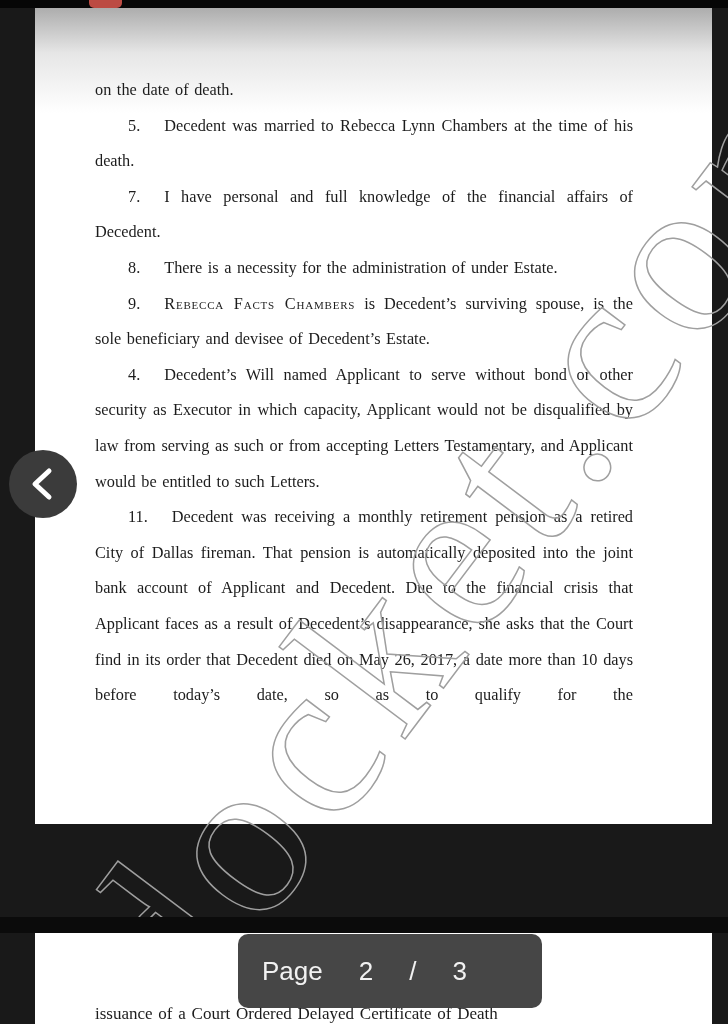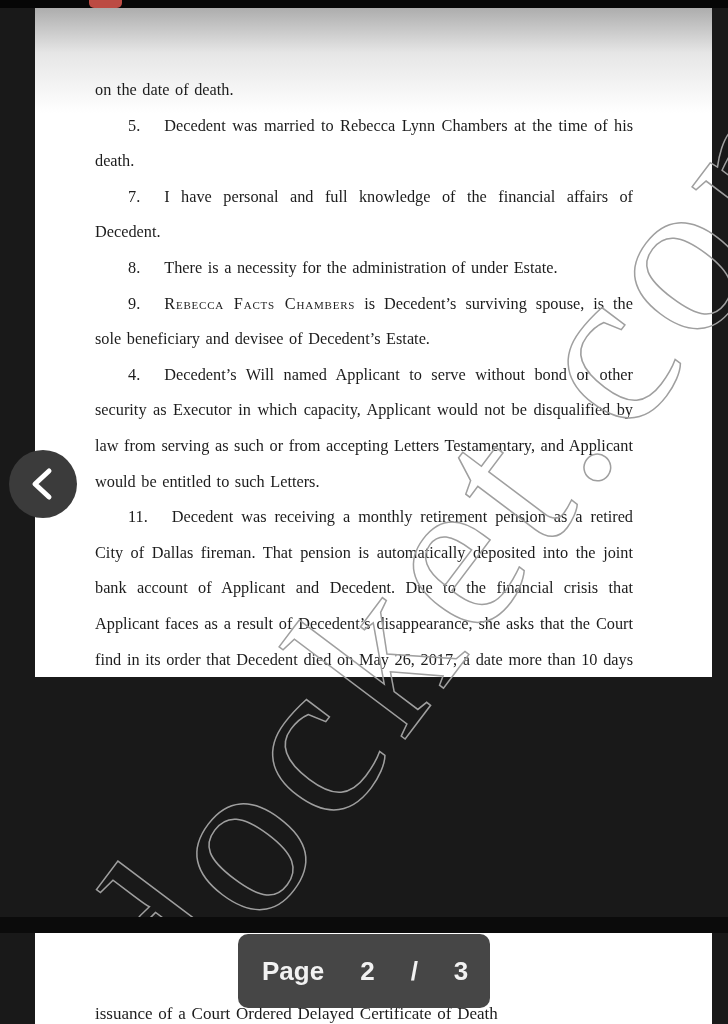--- a/index.html
+++ b/index.html
@@ -7,21 +7,21 @@
     width:728px;height:1024px;position:relative;overflow:hidden;
     background:#191919;
     font-family:"Liberation Serif",serif;
   }
   
   .top-bar{position:absolute;left:0;top:0;width:728px;height:8px;background:#060606;z-index:8;}
   .red-tab{position:absolute;left:89px;top:0;width:33px;height:8px;background:#bc4b43;border-radius:0 0 5px 5px;}
   
   
   .page2{
-    position:absolute;left:35px;top:8px;width:677px;height:669px;
+    position:absolute;left:35px;top:8px;width:677px;height:816px;
     background:linear-gradient(to bottom,#adadad 0px,#e6e6e6 45px,#ffffff 105px,#ffffff 100%);
     overflow:hidden;z-index:1;
   }
   .doc-body{
     position:absolute;left:60px;top:64px;width:538px;
     font-size:16.3px;line-height:35.6px;color:#1c1c1c;
     text-align:justify;word-spacing:1.5px;
   }
   .doc-body p{margin:0;}
   .para{text-indent:33px;}
@@ -45,24 +45,24 @@
     white-space:nowrap;color:transparent;-webkit-text-stroke:1.5px #9f9f9f;
     transform-origin:0 50%;transform:rotate(-53deg);
   }
   
   .separator{position:absolute;left:0;top:917px;width:728px;height:16px;background:#0b0b0b;z-index:2;}
   
   .page3{position:absolute;left:35px;top:933px;width:677px;height:91px;background:#ffffff;overflow:hidden;z-index:2;}
   .frag3{position:absolute;left:60px;top:70px;margin:0;font-size:17px;line-height:22px;color:#1c1c1c;white-space:nowrap;word-spacing:1.5px;}
   
   .page-pill{
-    position:absolute;left:238px;top:934px;width:252px;height:74px;border-radius:10px;
+    position:absolute;left:238px;top:934px;width:304px;height:74px;border-radius:10px;
     background:rgba(62,62,62,0.96);z-index:6;
     display:flex;align-items:center;padding-left:24px;box-sizing:border-box;gap:36px;
-    font-family:"Liberation Sans",sans-serif;font-size:26px;color:#f2f2f2;font-weight:bold;
+    font-family:"Liberation Sans",sans-serif;font-size:26px;color:#f2f2f2;
   }
   
   .back-btn{
     position:absolute;left:9px;top:450px;width:68px;height:68px;border-radius:50%;
     background:#3b3b3b;border:none;z-index:7;display:flex;align-items:center;justify-content:center;
     padding:0;cursor:pointer;
   }
 </style>
 </head>
 <body>

